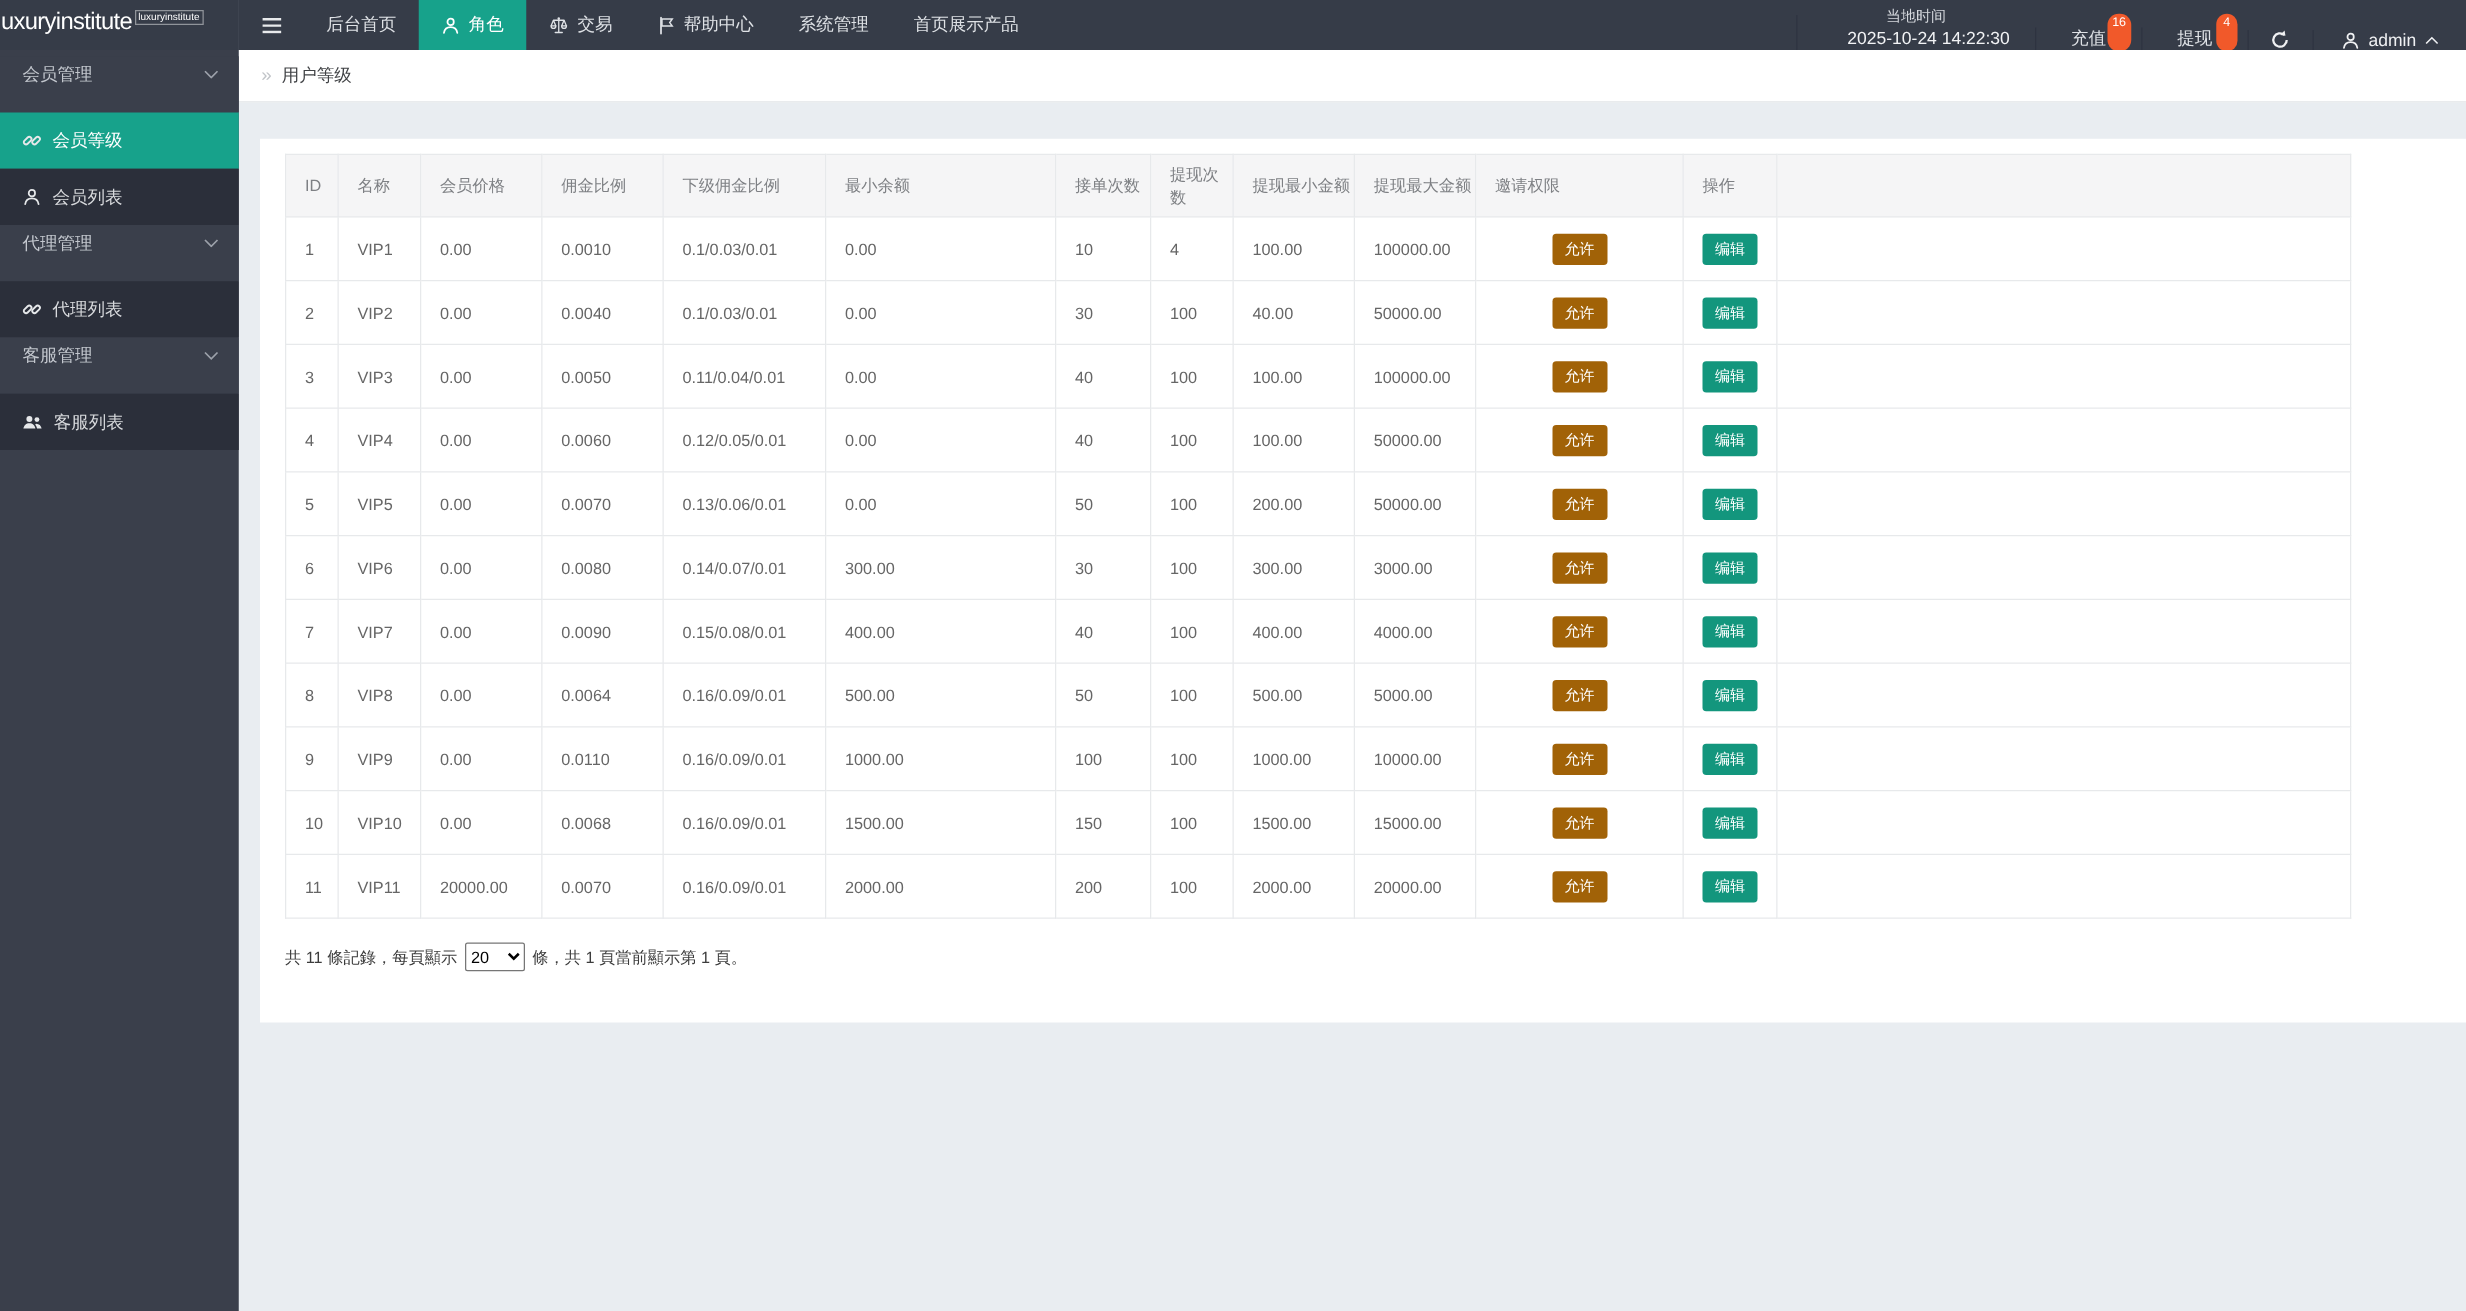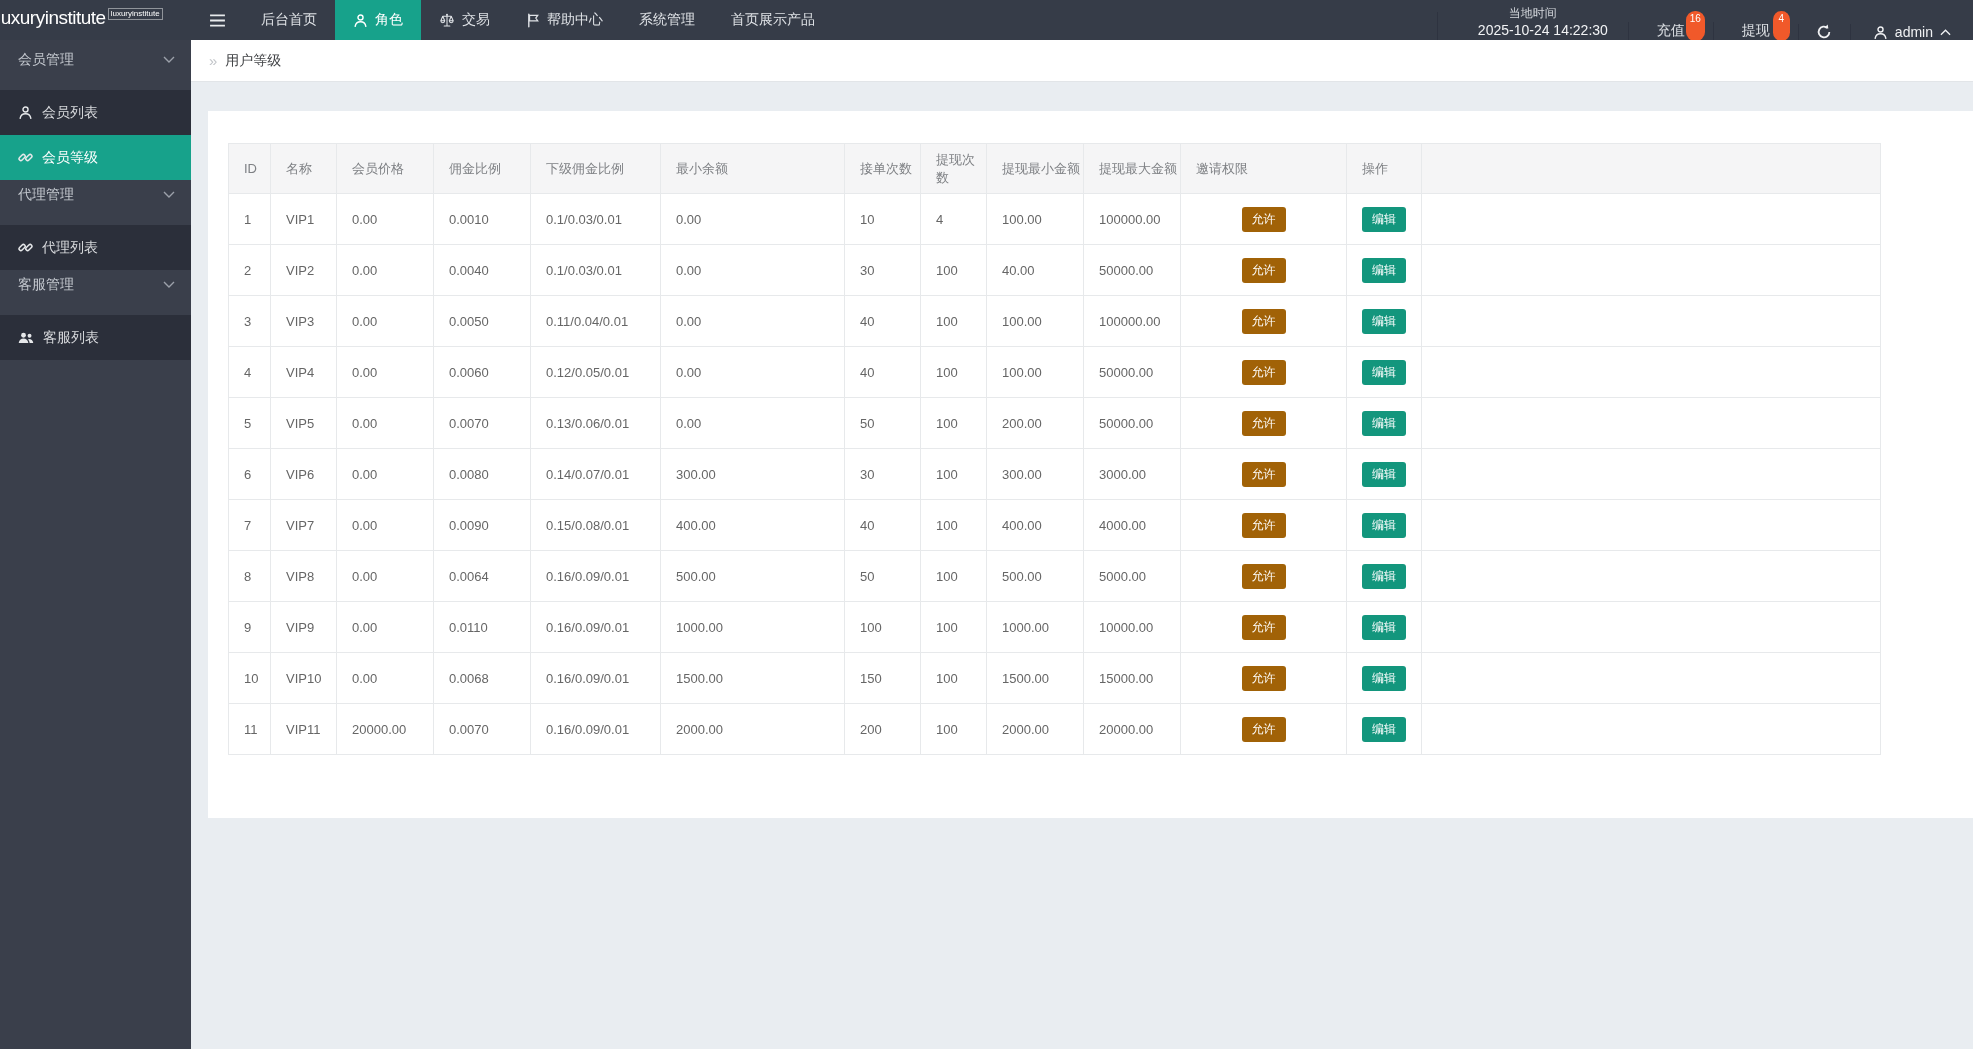--- a/index.html
+++ b/index.html
@@ -40,21 +40,21 @@
   .badge { position:absolute; top:-11px; right:-20px; background:#F1592A; color:#fff; font-size:10px; font-style:normal; line-height:16px; min-width:17px; height:30px; border-radius:9px; text-align:center; padding:0 4px; }
   .refresh-cell { width:52px; cursor:pointer; color:#F0F1F3; }
   .user-cell { padding:0 22px; gap:7px; cursor:pointer; color:#F0F1F3; font-size:14px; }
   .user-cell .icon { display:flex; }
 
   
   .main { position:absolute; left:191px; top:40px; right:0; bottom:0; }
   .breadcrumb { height:42px; background:#fff; border-bottom:1px solid #E2E5E8; display:flex; align-items:center; padding-left:18px; gap:8px; }
   .crumb-chev { color:#C2C5C9; font-size:15px; }
   .crumb-title { color:#404245; font-size:14px; }
-  .panel { margin:29px 0 0 17px; background:#fff; height:707px; padding:32px 0 0 20px; }
+  .panel { margin:29px 0 0 17px; background:#fff; height:707px; padding:12px 0 0 20px; }
 
   table { border-collapse:collapse; table-layout:fixed; width:1652px; font-size:13px; }
   col.c1{width:42px} col.c2{width:66px} col.c3{width:97px} col.c4{width:97px}
   col.c5{width:130px} col.c6{width:184px} col.c7{width:76px} col.c8{width:66px}
   col.c9{width:97px} col.c10{width:97px} col.c11{width:166px} col.c12{width:75px}
   col.c13{width:459px}
   th { height:50px; background:#F5F5F6; color:#7E8084; font-weight:400; text-align:left; padding-left:15px; border:1px solid #E7E9EB; font-size:13px; }
   td { height:51px; color:#666; padding-left:15px; border:1px solid #E7E9EB; background:#fff; }
   td.btn-cell { text-align:center; padding-left:0; }
   .btn { display:inline-block; border:none; border-radius:3px; color:#fff; font-size:12px; padding:4px 10px; cursor:pointer; font-family:inherit; }
@@ -76,39 +76,39 @@
     </div>
     <nav class="side-nav">
         <div class="side-group">
           <span>会员管理</span>
           <span class="icon chev">
             <svg viewBox="0 0 12 7" width="12" height="7">
               <path d="M1 1l5 5 5-5" fill="none" stroke="currentColor" stroke-width="1.4"></path>
             </svg>
           </span>
         </div>
-        <div class="side-item">
-          <span class="icon">
-            <svg viewBox="0 0 16 16" width="15" height="15">
-              <circle cx="8" cy="4.8" r="2.7" fill="none" stroke="currentColor" stroke-width="1.5"></circle>
-              <path d="M2.3 14.2c.5-3.2 2.9-4.9 5.7-4.9s5.2 1.7 5.7 4.9" fill="none" stroke="currentColor" stroke-width="1.5" stroke-linecap="round"></path>
-            </svg>
-          </span>
-          <span>会员列表</span>
-        </div>
         <div class="side-item active">
           <span class="icon">
             <svg viewBox="0 0 16 16" width="15" height="15">
               <g fill="none" stroke="currentColor" stroke-width="1.6">
                 <rect x="0.6" y="6.1" width="7.6" height="3.8" rx="1.9" transform="rotate(-45 4.4 8)"></rect>
                 <rect x="7.8" y="6.1" width="7.6" height="3.8" rx="1.9" transform="rotate(-45 11.6 8)"></rect>
               </g>
             </svg>
           </span>
           <span>会员等级</span>
+        </div>
+        <div class="side-item">
+          <span class="icon">
+            <svg viewBox="0 0 16 16" width="15" height="15">
+              <circle cx="8" cy="4.8" r="2.7" fill="none" stroke="currentColor" stroke-width="1.5"></circle>
+              <path d="M2.3 14.2c.5-3.2 2.9-4.9 5.7-4.9s5.2 1.7 5.7 4.9" fill="none" stroke="currentColor" stroke-width="1.5" stroke-linecap="round"></path>
+            </svg>
+          </span>
+          <span>会员列表</span>
         </div>
         <div class="side-group">
           <span>代理管理</span>
           <span class="icon chev">
             <svg viewBox="0 0 12 7" width="12" height="7">
               <path d="M1 1l5 5 5-5" fill="none" stroke="currentColor" stroke-width="1.4"></path>
             </svg>
           </span>
         </div>
         <div class="side-item">
@@ -435,16 +435,23 @@
               <td>100</td>
               <td>2000.00</td>
               <td>20000.00</td>
               <td class="btn-cell"><button class="btn btn-allow">允许</button></td>
               <td class="btn-cell"><button class="btn btn-edit">编辑</button></td>
               <td></td>
             </tr>
           </tbody>
       </table>
 
+      <div class="pagination">
+        <span>共 11 條記錄，每頁顯示</span>
+        <select>
+          <option>20</option>
+        </select>
+        <span>條，共 1 頁當前顯示第 1 頁。</span>
+      </div>
     </div>
   </main>
 
 </div>
 
 </body></html>

